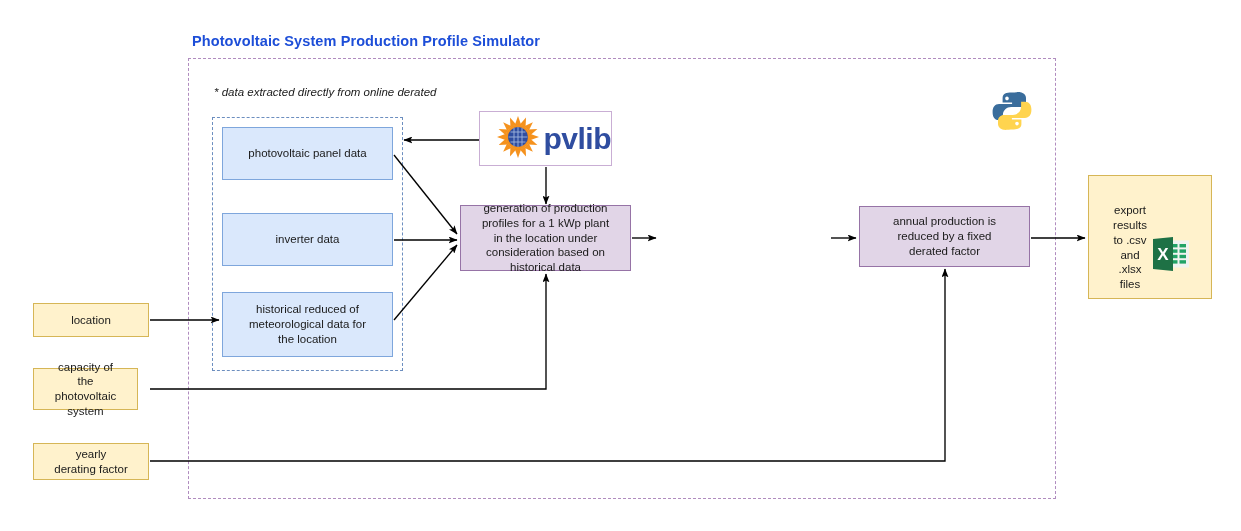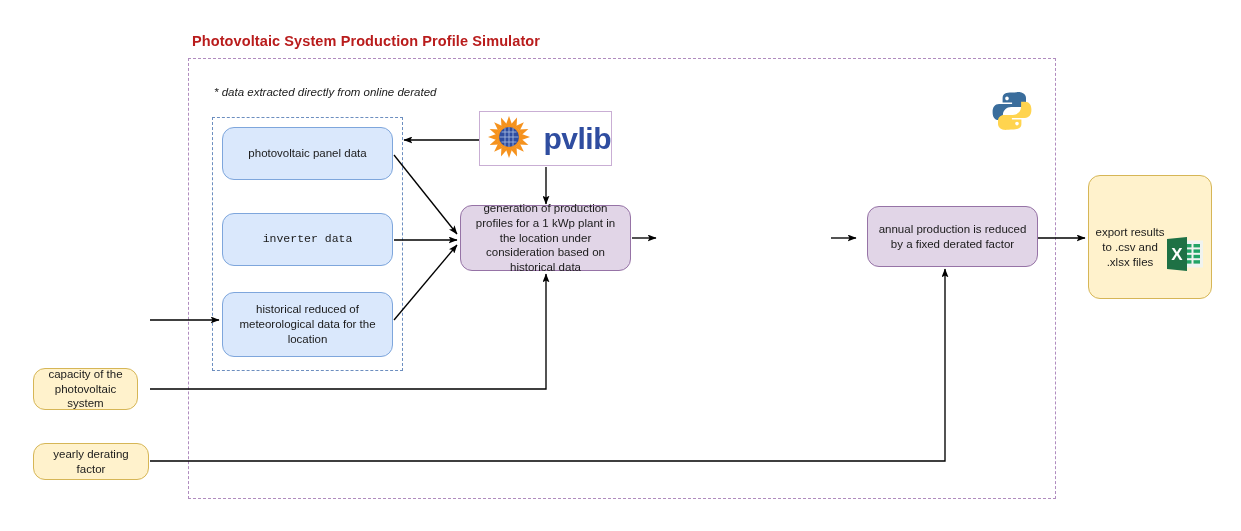--- a/index.html
+++ b/index.html
@@ -17,21 +17,21 @@
     background: #ffffff;
     overflow: hidden;
   }
   .abs { position: absolute; box-sizing: border-box; }
 
   
   #diagram-title {
     left: 192px; top: 33px;
     font-size: 14.5px;
     font-weight: bold;
-    color: #b91c1c;
+    color: #1d4ed8;
     letter-spacing: 0.1px;
     white-space: nowrap;
   }
 
   
   #outer-boundary {
     left: 188px; top: 58px;
     width: 868px; height: 441px;
     border: 1.6px dashed #b08cbf;
     background: transparent;
@@ -52,48 +52,48 @@
     color: #1a1a1a;
     white-space: nowrap;
   }
 
   
   .node {
     display: flex;
     align-items: center;
     justify-content: center;
     text-align: center;
-    border-radius: 12px;
+    border-radius: 0;
     font-size: 11.5px;
     line-height: 1.28;
     color: #1a1a1a;
-    padding: 2px 6px;
+    padding: 2px 20px;
   }
   .node-blue {
     background: #dae8fc;
     border: 1.1px solid #7ea6dc;
   }
   .node-purple {
     background: #e1d5e7;
     border: 1.1px solid #9673a6;
   }
   .node-yellow {
     background: #fff2cc;
     border: 1.1px solid #d6b656;
   }
 
   
   #node-panel-data   { left: 222px; top: 127px; width: 171px; height: 53px; }
-  #node-inverter-data{ left: 222px; top: 213px; width: 171px; height: 53px; font-family: Liberation Mono, monospace; }
+  #node-inverter-data{ left: 222px; top: 213px; width: 171px; height: 53px; }
   #node-meteo-data   { left: 222px; top: 292px; width: 171px; height: 65px; }
 
   
   #node-generation   { left: 460px; top: 205px; width: 171px; height: 66px; }
   #node-scaling      { left: 659px; top: 206px; width: 171px; height: 61px; }
-  #node-derating     { left: 859px; top: 206px; width: 171px; height: 61px; margin-left: 8px; }
+  #node-derating     { left: 859px; top: 206px; width: 171px; height: 61px; }
 
   
   #node-location     { left: 33px;  top: 303px; width: 116px; height: 34px; }
   #node-capacity     { left: 33px;  top: 368px; width: 105px; height: 42px; }
   #node-derate-input { left: 33px;  top: 443px; width: 116px; height: 37px; }
 
   
   #node-export {
     left: 1088px; top: 175px; width: 124px; height: 124px;
     flex-direction: row;
@@ -104,21 +104,21 @@
   #excel-icon { margin-top: 16px; }
 
   
   #pvlib-box {
     left: 479px; top: 111px;
     width: 133px; height: 55px;
     background: #ffffff;
     border: 1.4px solid #c9aed4;
     display: flex;
     align-items: center;
-    justify-content: space-between;
+    justify-content: flex-end;
     padding-left: 7px;
   }
   #pvlib-wordmark {
     font-size: 30px;
     font-weight: bold;
     color: #2f4da0;
     letter-spacing: -0.5px;
     line-height: 1;
     margin-left: 3px;
   }
@@ -191,20 +191,23 @@
 
   <div class="abs node node-purple" id="node-generation">
     <span>generation of production profiles for a 1 kWp plant in the location under consideration based on historical data</span>
   </div>
 
 
   <div class="abs node node-purple" id="node-derating">
     <span>annual production is reduced by a fixed derated factor</span>
   </div>
 
+  <div class="abs node node-yellow" id="node-location">
+    <span>location</span>
+  </div>
 
   <div class="abs node node-yellow" id="node-capacity">
     <span>capacity of the photovoltaic system</span>
   </div>
 
   <div class="abs node node-yellow" id="node-derate-input">
     <span>yearly derating factor</span>
   </div>
 
   <div class="abs node node-yellow" id="node-export">

